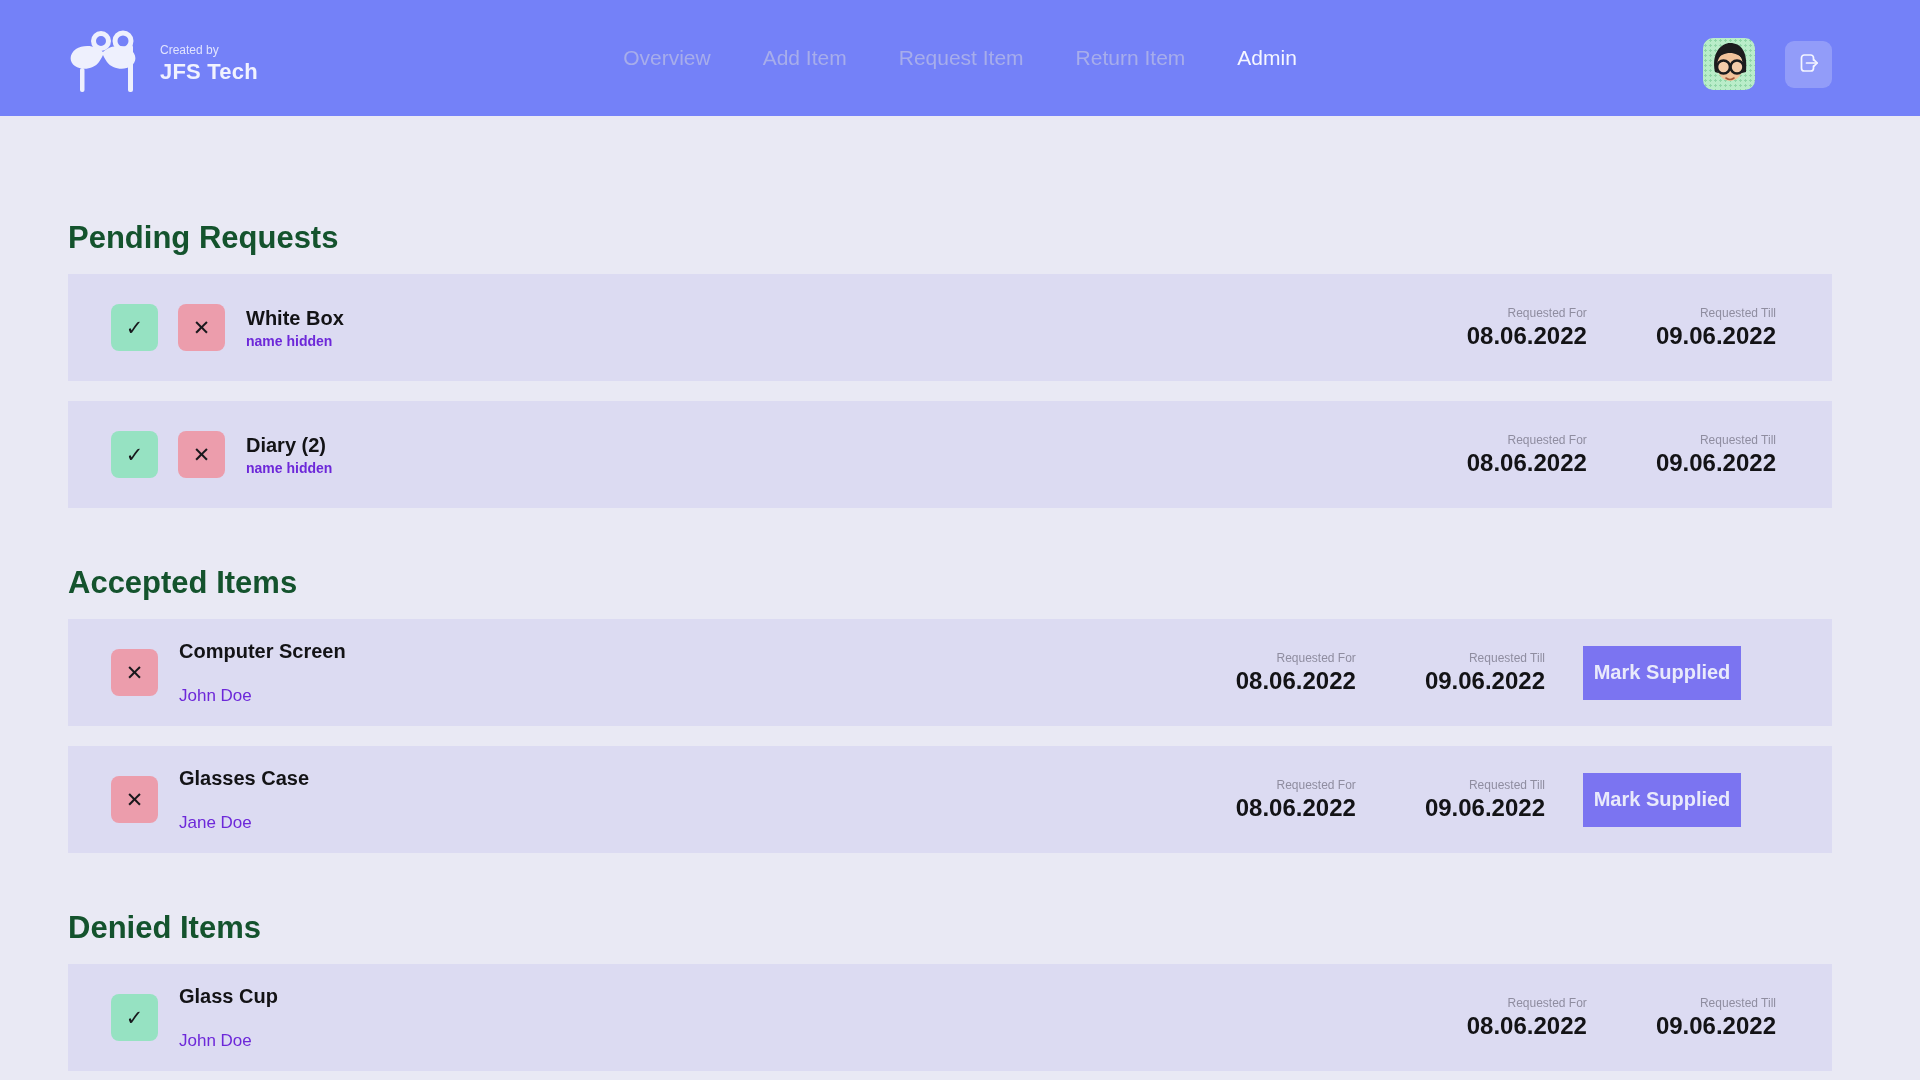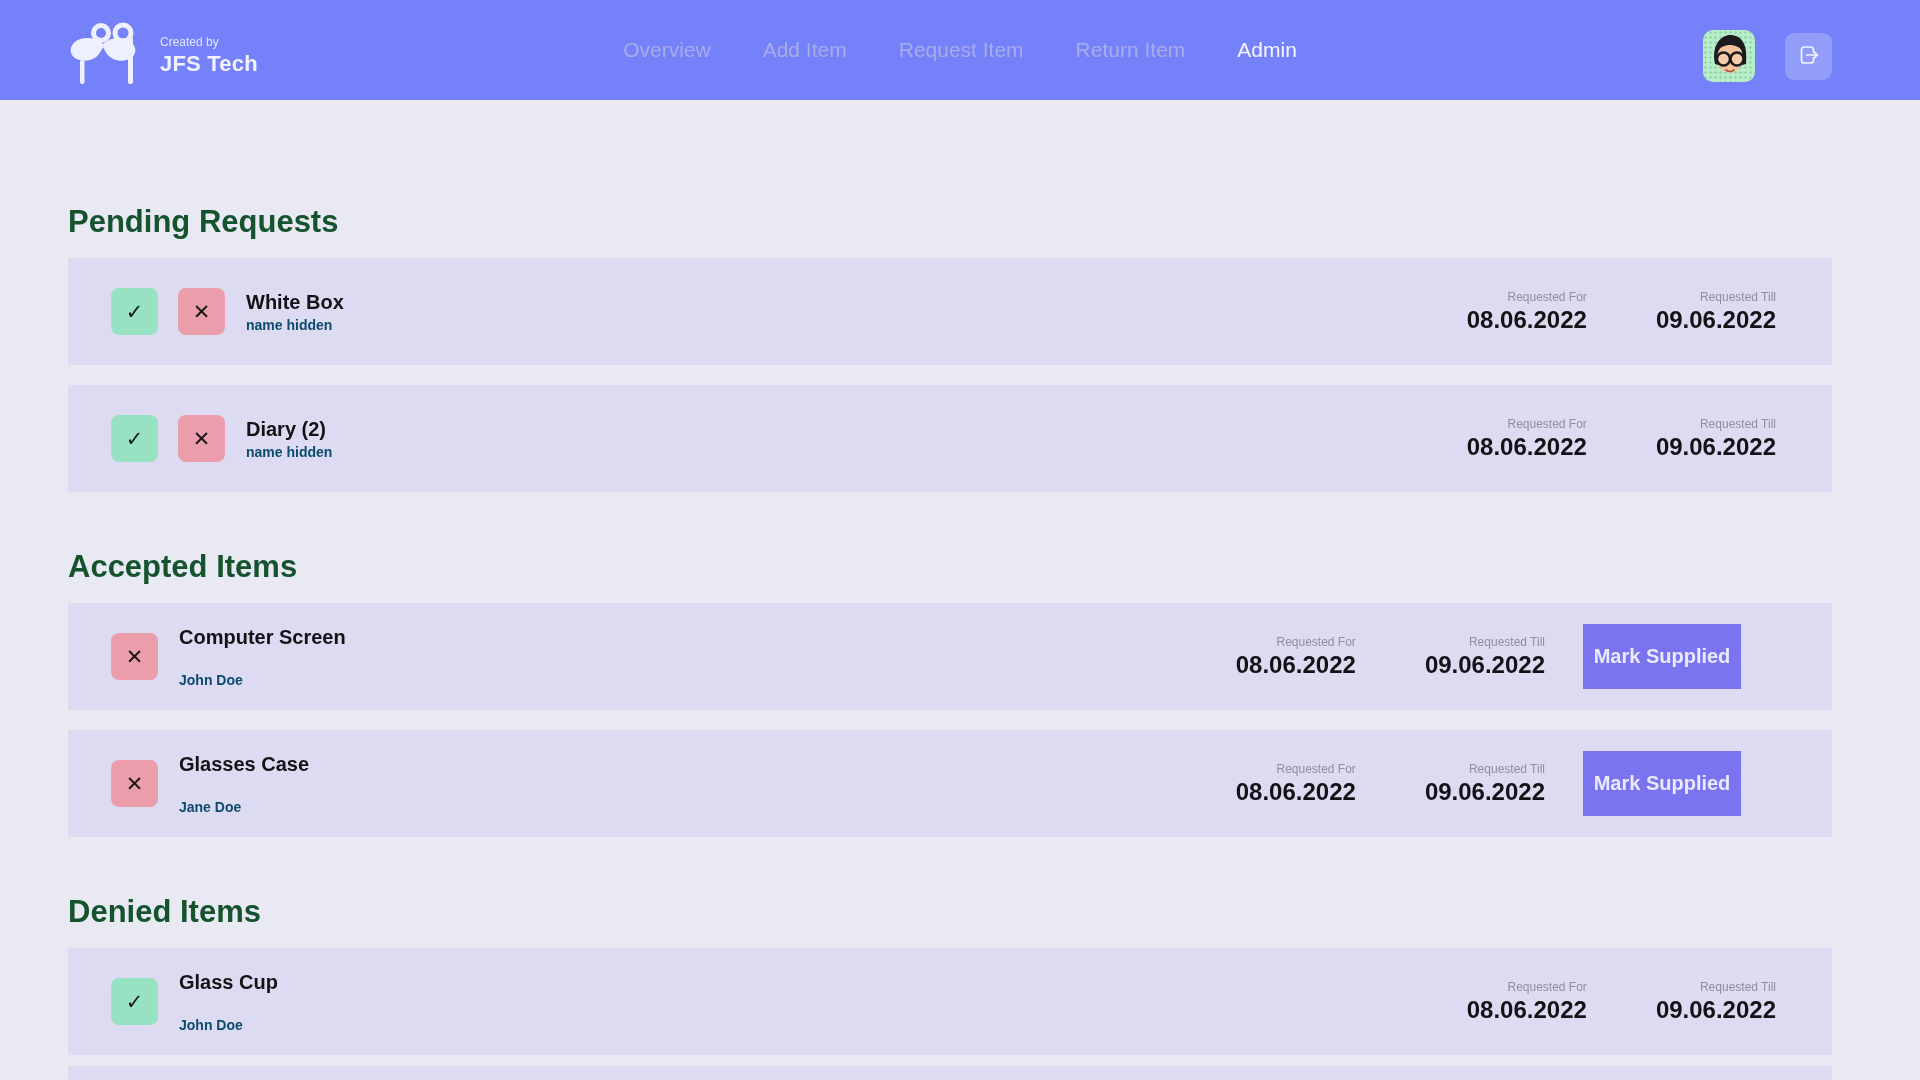--- a/index.html
+++ b/index.html
@@ -14,21 +14,21 @@
   *{box-sizing:border-box;}
   html,body{margin:0;padding:0;}
   body{
     width:1920px;height:1080px;overflow:hidden;
     background:var(--page-bg);
     font-family:"Liberation Sans", sans-serif;
     color:#131316;
   }
   
   header{
-    height:100px;background:var(--header-bg);
+    height:116px;background:var(--header-bg);
     display:flex;align-items:center;position:relative;
     padding:12px 88px 0 70px;
   }
   .logo-group{display:flex;align-items:center;gap:24px;}
   .brand-text{display:flex;flex-direction:column;line-height:1.1;}
   .created-by{font-size:12px;color:rgba(255,255,255,.78);margin-bottom:2px;}
   .brand{font-size:22px;font-weight:bold;color:#f1f2fe;letter-spacing:.2px;}
   nav{
     position:absolute;left:50%;top:0;height:100%;
     transform:translateX(-50%);
@@ -68,30 +68,30 @@
   .action-btn{
     width:47px;height:47px;border-radius:8px;border:none;cursor:pointer;
     font-size:21px;font-weight:600;color:#17171b;
     display:flex;align-items:center;justify-content:center;
     font-family:"DejaVu Sans", sans-serif;
   }
   .action-btn.approve{background:var(--approve-green);}
   .action-btn.deny{background:var(--deny-pink);}
   .item-info{display:flex;flex-direction:column;}
   .row-title{font-size:20px;font-weight:700;color:#131316;line-height:1.1;}
-  .row-sub{margin-top:4px;color:#0c4a6e;}
+  .row-sub{margin-top:4px;color:#6d28d9;}
   .row-sub.hidden-name{font-size:14px;font-weight:700;}
-  .row-sub.person-name{font-size:14px;font-weight:700;margin-top:24px;}
+  .row-sub.person-name{font-size:17px;font-weight:400;margin-top:24px;}
   .spacer{flex:1;}
   .dates{display:flex;gap:69px;align-items:center;}
   .date-block{text-align:right;}
   .date-label{font-size:12px;color:#8f8da0;}
   .date-value{font-size:24px;font-weight:700;color:#131316;margin-top:2px;}
   .supply-btn{
-    width:158px;height:65px;margin-left:38px;border:none;cursor:pointer;
+    width:158px;height:54px;margin-left:38px;border:none;cursor:pointer;
     background:var(--accent-purple);color:#e9eafb;
     font-size:20px;font-weight:600;font-family:"Liberation Sans", sans-serif;
     display:flex;align-items:center;justify-content:center;
   }
 </style>
 </head>
 <body>
 
 <header>
   <div class="logo-group">

